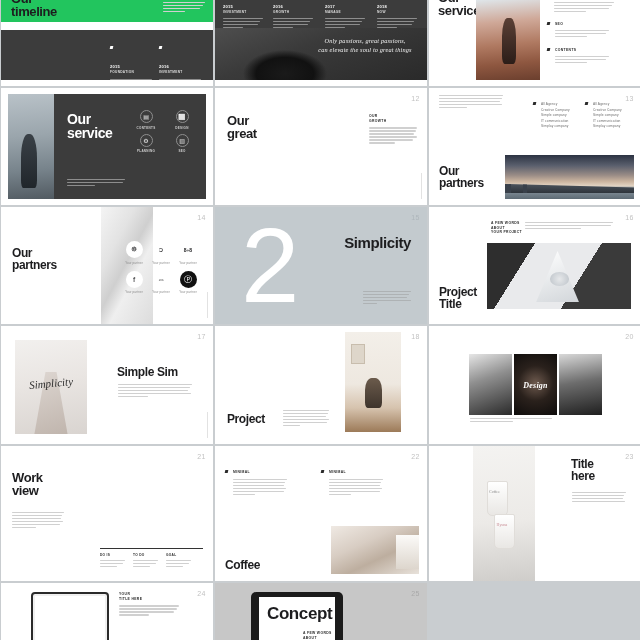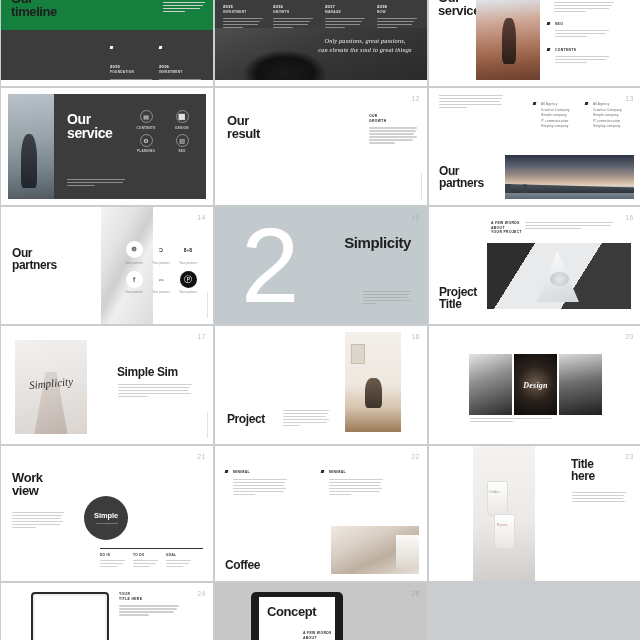--- a/index.html
+++ b/index.html
@@ -41,21 +41,21 @@
   .ln.w { background:rgba(255,255,255,.42); }
   .cap {
     font-size:3.4px; font-weight:bold; color:#2b2b2b;
     letter-spacing:.35px; line-height:1.35;
   }
   .cap.w { color:#fff; }
   .tiny-sq { width:3px;height:3px;background:#2b2b2b;transform:skewX(-12deg); }
   .tiny-sq.w { background:#fff; }
 
   
-  .s1-top { height:30px; background:#15803d; position:relative; }
+  .s1-top { height:22px; background:#22c55e; position:relative; }
   .s1-dark { position:absolute; left:0; right:0; top:30px; bottom:6px; background:#3c3c3c; }
   .tl-col { position:absolute; top:16px; }
   .yr { font-size:4px;font-weight:bold;color:#fff;letter-spacing:.3px; }
   .yrsub { font-size:3.2px;font-weight:bold;color:#dcdcdc;letter-spacing:.3px;margin-top:1px; }
 
   
   .s2-top { height:28px;background:#3c3c3c;position:relative; }
   .s2-photo {
     position:absolute; left:0; right:0; top:28px; bottom:6px;
     background:
@@ -435,21 +435,21 @@
           <div class="ico-lbl">SEO</div>
         </div>
       </div>
     </div>
   </div>
 
   <div class="slide">
     <div class="pg">12</div>
     <div class="h1" style="position:absolute;left:12px;top:26px;font-size:13px;">
       <div>Our</div>
-      <div>result</div>
+      <div>great</div>
     </div>
     <div style="position:absolute;right:10px;top:26px;width:48px;">
       <div class="cap">OUR</div>
       <div class="cap">GROWTH</div>
       <div class="body-lines" style="margin-top:4px;">
         <div class="ln" style="width:100%"></div>
           <div class="ln" style="width:97%"></div>
         <div class="ln" style="width:94%"></div>
           <div class="ln" style="width:99%"></div>
         <div class="ln" style="width:92%"></div>
@@ -628,24 +628,20 @@
       <div>view</div>
     </div>
     <div class="body-lines" style="position:absolute;left:11px;top:66px;width:52px;">
       <div class="ln" style="width:100%"></div>
         <div class="ln" style="width:97%"></div>
       <div class="ln" style="width:94%"></div>
         <div class="ln" style="width:99%"></div>
       <div class="ln" style="width:92%"></div>
         <div class="ln" style="width:46%"></div>
     </div>
-    <div class="simpcirc" style="position:absolute;left:83px;top:50px;">
-      <b>Simple</b>
-      <span style="transform:scale(.75);white-space:nowrap;">A few words about concept</span>
-    </div>
     <div style="position:absolute;right:10px;bottom:14px;">
       <div style="height:1px;background:#333;margin-bottom:4px;width:103px;"></div>
       <div class="ovtable">
         <div class="ovcol">
           <div class="ovh">DO IS</div>
           <div class="body-lines">
               <div class="ln" style="width:100%"></div>
               <div class="ln" style="width:92%"></div>
               <div class="ln" style="width:68%"></div>
             </div>
@@ -738,21 +734,21 @@
         <div class="ln" style="width:92%"></div>
           <div class="ln" style="width:50%"></div>
       </div>
     </div>
   </div>
 
   <div class="slide s18">
     <div class="pg" style="color:#a9a9a9;">25</div>
     <div class="tabletb">
       <div class="scr">
-        <div class="h1" style="position:absolute;left:8px;top:8px;font-size:13px;">Concept</div>
+        <div class="h1" style="position:absolute;left:8px;top:8px;font-size:17px;">Concept</div>
         <div style="position:absolute;left:44px;top:34px;">
           <div class="cap">A FEW WORDS</div>
           <div class="cap">ABOUT</div>
 
         </div>
       </div>
     </div>
   </div>
 
 </div>

